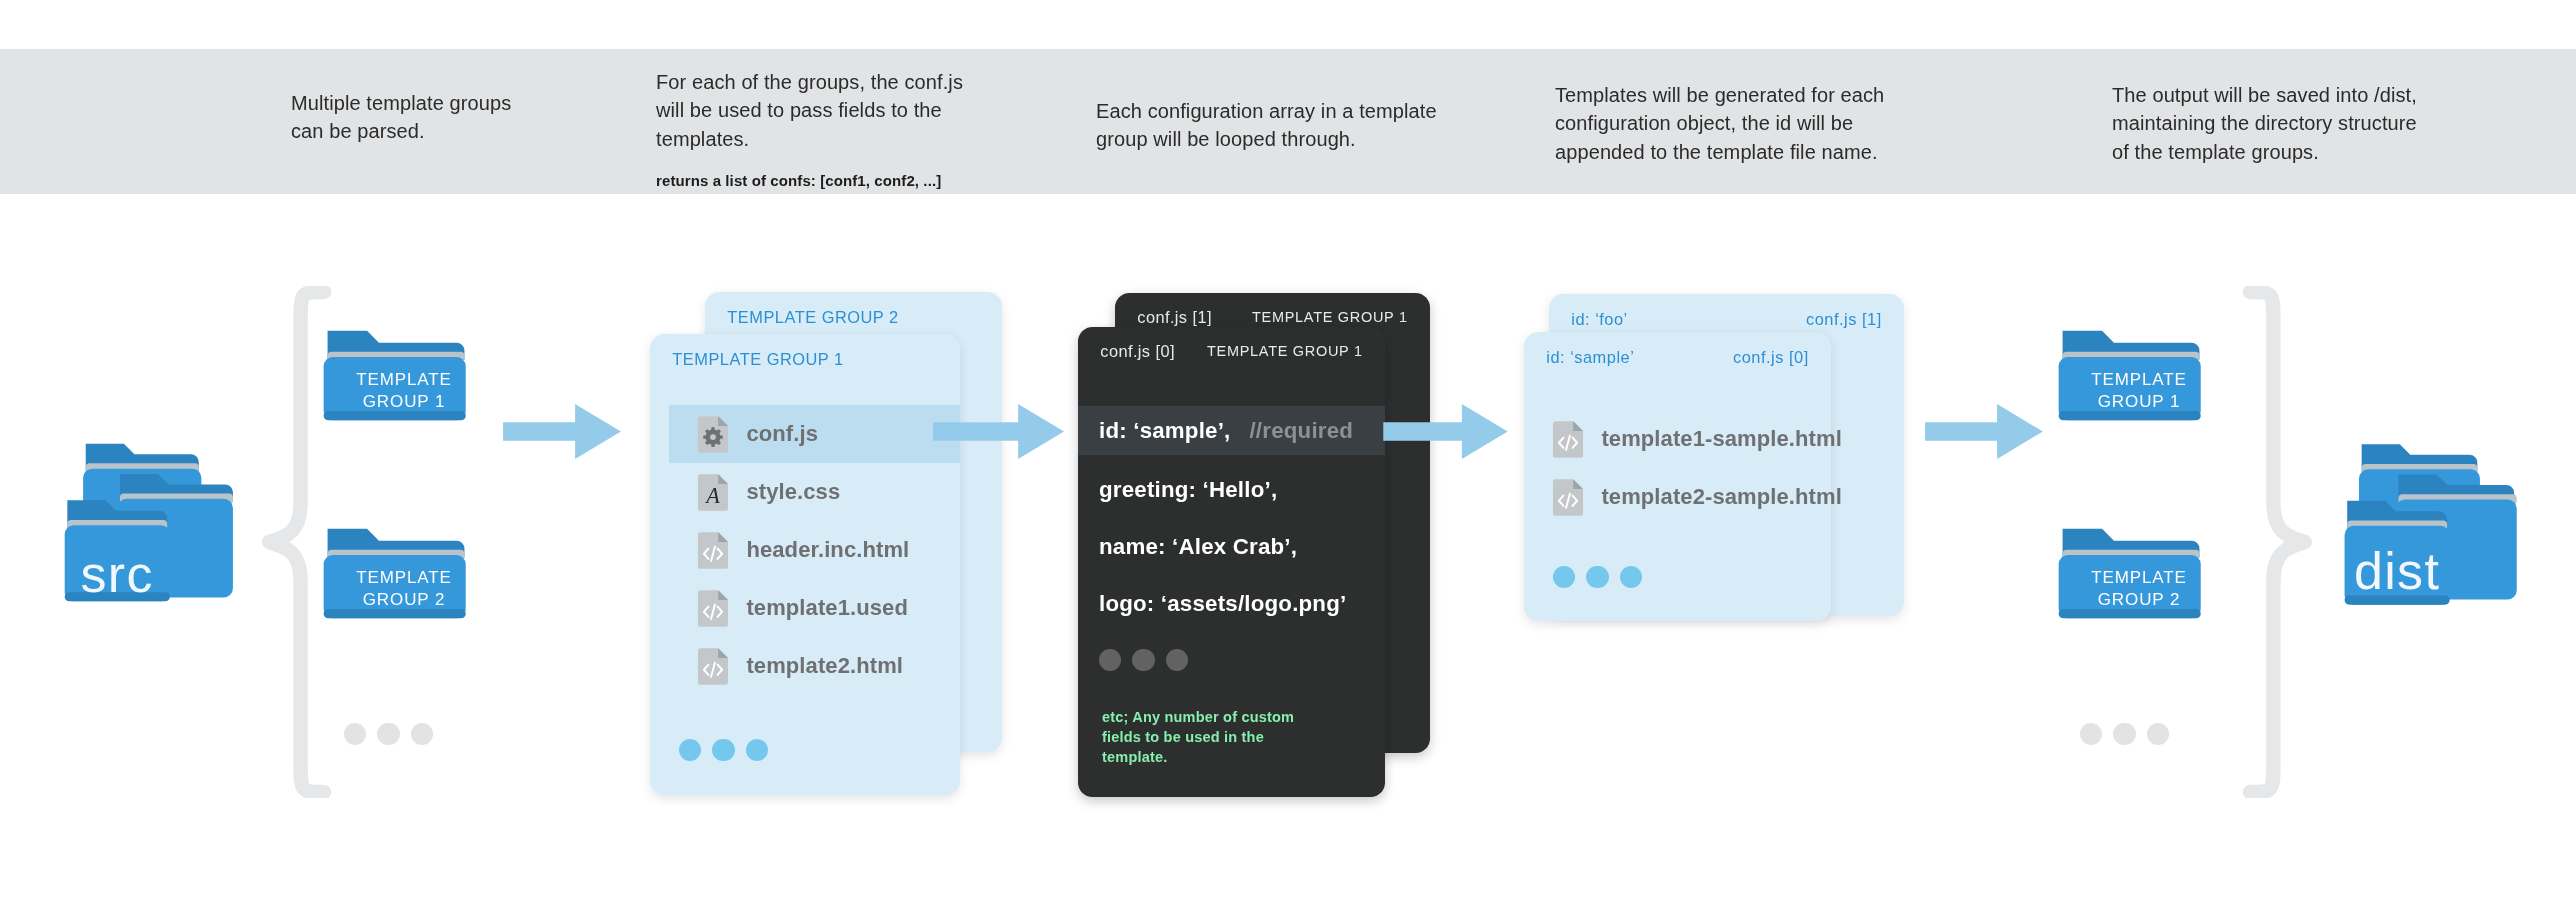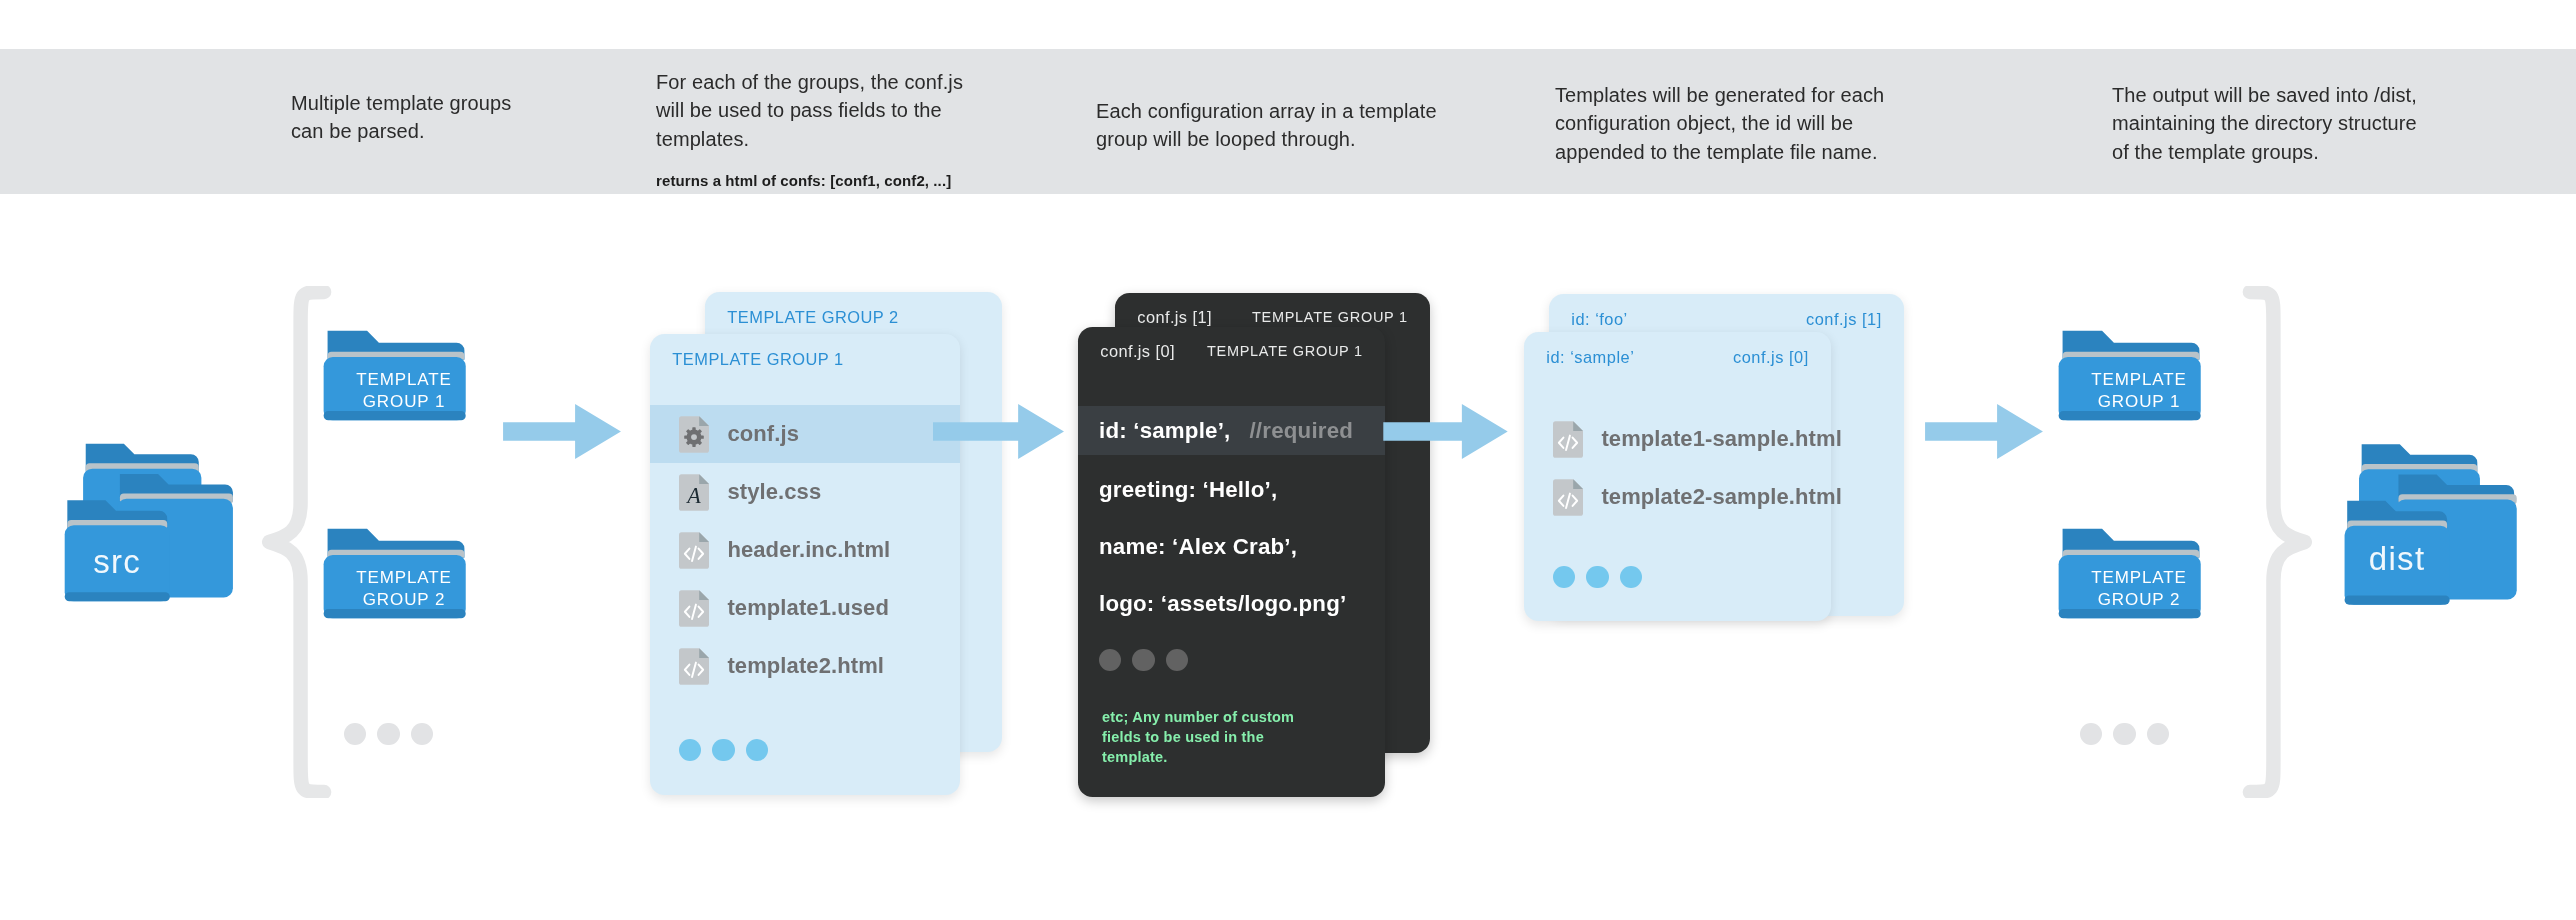--- a/index.html
+++ b/index.html
@@ -47,21 +47,21 @@
   .folder .lbl {
     position: absolute; left: 16px; right: 0;
     text-align: center;
     color: #ffffff;
     font-size: 17px;
     line-height: 1.32;
     letter-spacing: 0.9px;
     pointer-events: none;
   }
   .folder.big .lbl {
-    font-size: 33px;
+    font-size: 52px;
     font-weight: 300;
     letter-spacing: 1.3px;
     color: rgba(255,255,255,.93);
   }
 
   
   .arrow { position: absolute; }
 
   
   .lcard {
@@ -150,21 +150,21 @@
   <div class="caption-band"></div>
 
   <div class="caption" id="cap0">
     <span style="white-space:pre-line">Multiple template groups
 can be parsed.</span>
   </div>
   <div class="caption" id="cap1">
     <span style="white-space:pre-line">For each of the groups, the conf.js
 will be used to pass fields to the
 templates.</span>
-    <span class="sub">returns a html of confs: [conf1, conf2, ...]</span>
+    <span class="sub">returns a list of confs: [conf1, conf2, ...]</span>
   </div>
   <div class="caption" id="cap2">
     <span style="white-space:pre-line">Each configuration array in a template
 group will be looped through.</span>
   </div>
   <div class="caption" id="cap3">
     <span style="white-space:pre-line">Templates will be generated for each
 configuration object, the id will be
 appended to the template file name.</span>
   </div>
@@ -237,21 +237,21 @@
     <div class="hdr">
       <span>TEMPLATE GROUP 2</span>
     </div>
   </div>
 
   <div class="lcard" style="left:650px; top:334px; width:310px; height:461px;">
     <div class="hdr">
       <span>TEMPLATE GROUP 1</span>
     </div>
 
-    <div class="rowlist" style="top:71px;">
+    <div class="rowlist" style="top:71px;margin-left:19px;">
 
       <div class="frow sel">
         <span class="ficon">
           <svg width="30" height="37" viewBox="0 0 46 56">
             <path d="M0 4a4 4 0 0 1 4-4h27l15 15v37a4 4 0 0 1-4 4H4a4 4 0 0 1-4-4z" fill="#c3c7ca"></path>
             <path d="M31 0l15 15H31z" fill="#9aa6ab"></path>
             <g transform="translate(23,32)" fill="#6f7072">
               <circle r="11.5"></circle>
                 <circle r="4.5" fill="#c3c7ca"></circle>
               <g>

